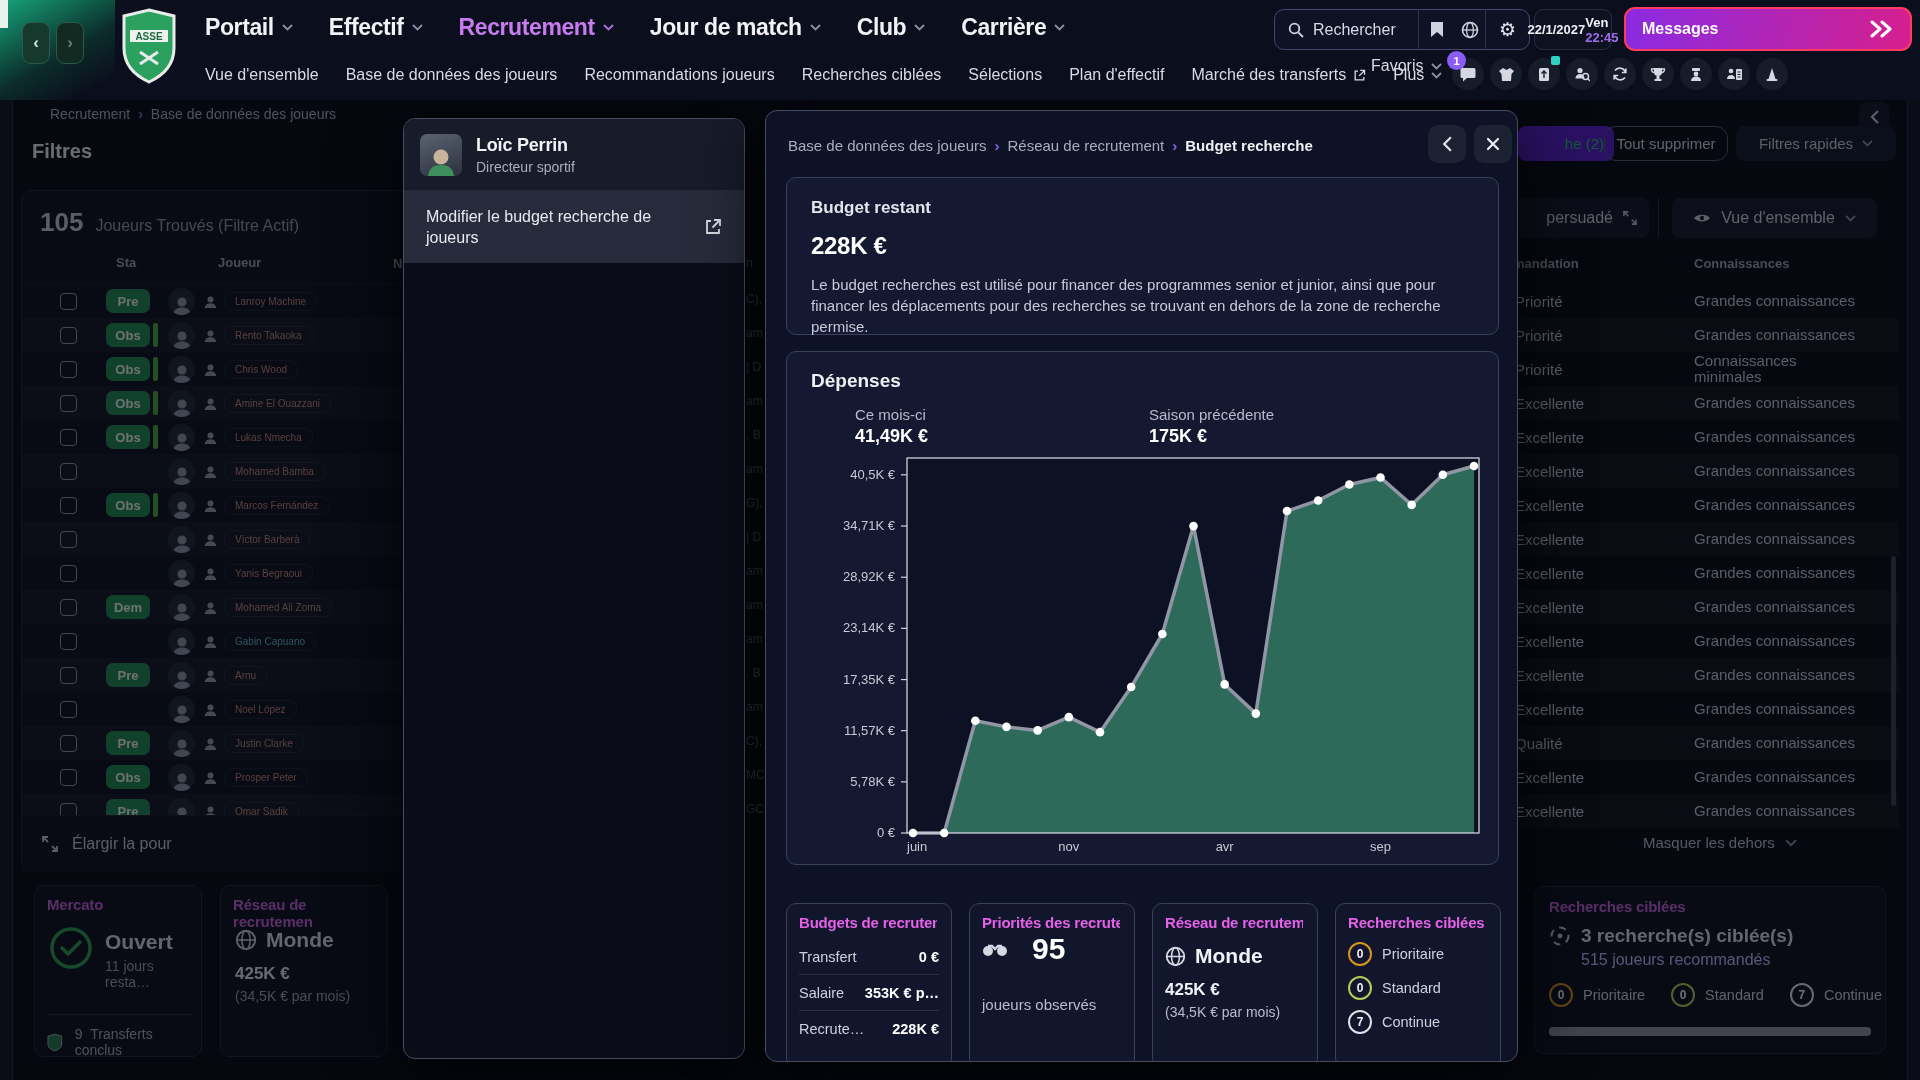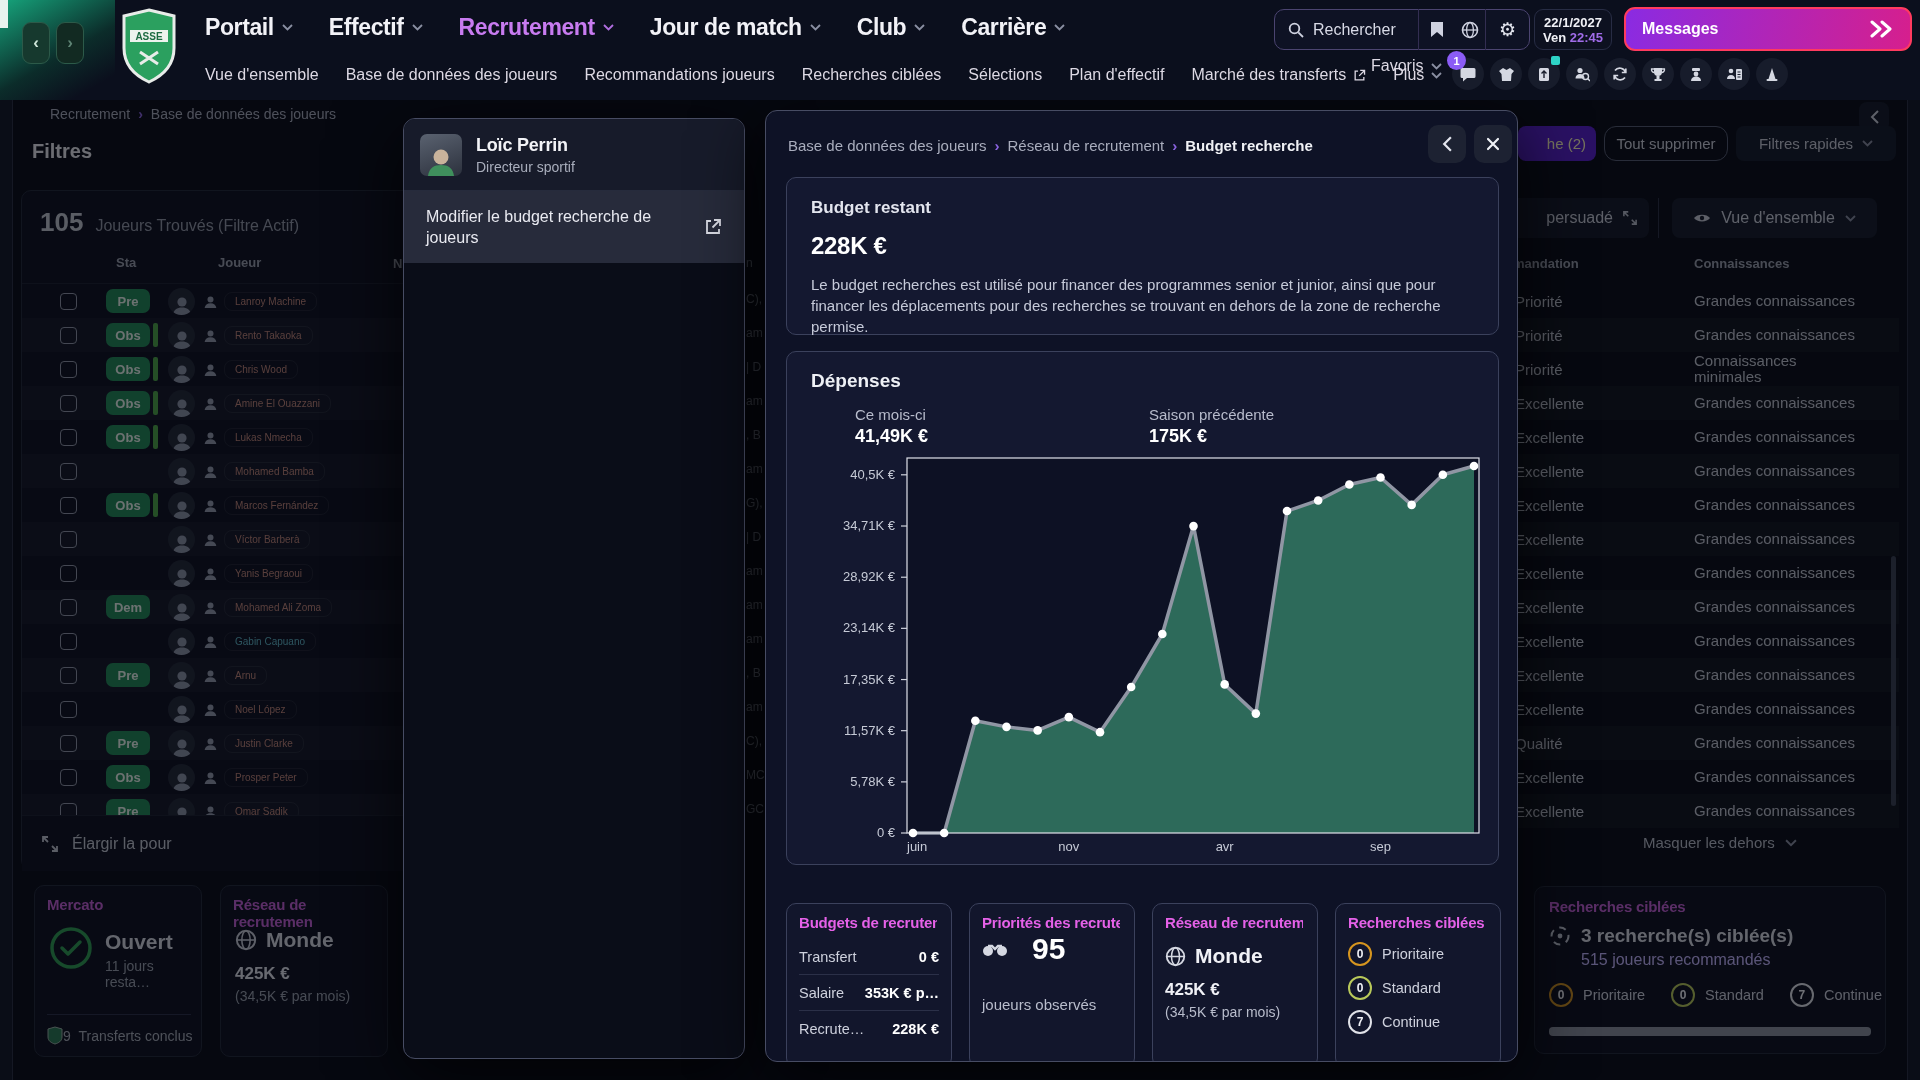--- a/index.html
+++ b/index.html
@@ -15,21 +15,21 @@
   .menu-row{position:absolute;left:205px;top:0;height:55px;display:flex;align-items:center;gap:36px}
   .menu-item{display:flex;align-items:center;gap:8px;cursor:pointer}
   .menu-item .lbl{font-size:23px;font-weight:bold;letter-spacing:-.4px;color:#f2f2f7}
   .menu-item.active .lbl{color:#c87bf0}
   .chev{color:#8a8fa2}
   .menu-item.active .chev{color:#b16ee0}
   .subnav-row{position:absolute;left:205px;top:55px;height:40px;display:flex;align-items:center;gap:27px}
   .subnav-item{font-size:16px;color:#ddd9e4;display:flex;align-items:center;gap:7px;cursor:pointer}
   .search-group{position:absolute;left:1274px;top:9px;width:256px;height:41px;border:1px solid #4b4470;border-radius:10px;background:#0e1224;display:flex;align-items:center}
   .sg-sep{width:1px;height:41px;background:#332e52}
-  .datebox{position:absolute;left:1534px;top:9px;width:78px;height:41px;border:1px solid #272c44;border-radius:9px;background:#0d1120;display:flex;flex-direction:column;align-items:center;justify-content:center;line-height:15px}
+  .datebox{position:absolute;left:1534px;top:9px;width:78px;height:41px;border:1px solid #272c44;border-radius:9px;background:#0d1120;display:flex;flex-direction:row;align-items:center;justify-content:center;line-height:15px}
   .datebox .d1{font-size:13px;font-weight:bold;color:#f0f1f6}
   .datebox .d2{font-size:13px;font-weight:bold;color:#f0f1f6}
   .datebox .time{color:#a06ce8}
   .msgbtn{position:absolute;left:1624px;top:7px;width:288px;height:44px;border-radius:11px;border:2px solid #ff3b5f;background:linear-gradient(100deg,#8a2be2,#d61f8d);display:flex;align-items:center;justify-content:space-between;padding:0 16px;cursor:pointer}
   .msgbtn .lbl{font-size:16px;font-weight:bold;color:#fff}
   .favoris{position:absolute;left:1371px;top:57px;display:flex;align-items:center;gap:8px;font-size:16px;color:#ddd9e4}
   .qicons{position:absolute;left:1452px;top:58px;display:flex;gap:6px}
   .qicon{position:relative;width:32px;height:32px;border-radius:50%;background:#171c2b;display:flex;align-items:center;justify-content:center;color:#d5d8e2;cursor:pointer}
   .qbadge{position:absolute;left:-5px;top:-7px;width:19px;height:19px;border-radius:50%;background:#8b5cf6;color:#fff;font-size:11px;font-weight:bold;display:flex;align-items:center;justify-content:center}
   .qdot{position:absolute;right:0;top:-2px;width:9px;height:9px;border-radius:2px;background:#2ed3c6}
@@ -608,21 +608,21 @@
 
     <div class="card abs" style="left:21px;top:799px;width:168px;height:172px">
       <div class="ptitle" style="padding:10px 0 0 12px">Mercato</div>
       <svg class="abs" style="left:14px;top:40px" width="44" height="44" viewBox="0 0 44 44">
           <circle cx="22" cy="22" r="19" fill="none" stroke="#2f9e53" stroke-width="3.5"></circle>
           <path d="M13 22 l6 6 L31 16" fill="none" stroke="#2f9e53" stroke-width="3.5" stroke-linecap="round" stroke-linejoin="round"></path>
         </svg>
       <div class="abs" style="left:70px;top:44px;font-size:21px;font-weight:bold;color:#d9dce4">Ouvert</div>
       <div class="abs" style="left:70px;top:72px;font-size:14px;color:#9aa0ad">11 jours resta…</div>
       <div class="divh abs" style="left:12px;top:128px;width:144px"></div>
-      <div class="abs" style="left:12px;top:140px;display:flex;align-items:center;gap:0">
+      <div class="abs" style="left:12px;top:140px;display:flex;align-items:center;gap:12px">
         <svg width="16" height="19" viewBox="0 0 16 19">
             <path d="M8 1 L15 3 v8 c0 4-3.5 6-7 7 -3.5-1-7-3-7-7 V3 Z" fill="#2a7a54" stroke="#9fb3a8" stroke-width="1"></path>
           </svg>
         <span style="font-size:14px;color:#a9aeb9"><span>9</span>&nbsp;&nbsp;<span>Transferts conclus</span></span>
       </div>
     </div>
 
     <div class="card abs" style="left:207px;top:799px;width:168px;height:172px">
       <div class="ptitle" style="padding:10px 0 0 12px">Réseau de recrutemen</div>
       <div class="abs" style="left:14px;top:42px;display:flex;align-items:center;gap:9px">
@@ -650,21 +650,21 @@
         <span class="frag" style="top: 308px;">am</span>
         <span class="frag" style="top: 342px;">am</span>
         <span class="frag" style="top: 376px;">am</span>
         <span class="frag" style="top: 410px;">, B</span>
         <span class="frag" style="top: 444px;">am</span>
         <span class="frag" style="top: 478px;">C),</span>
         <span class="frag" style="top: 512px;">MC</span>
         <span class="frag" style="top: 546px;">GC</span>
       </div>
 
-    <div class="abs" style="left:1505px;top:40px;width:78px;height:35px;background:#5a1fd0;border-radius:8px;display:flex;align-items:center;justify-content:flex-end;padding-right:10px;font-size:15px;color:#fef9c3">he (2)</div>
+    <div class="abs" style="left:1505px;top:40px;width:96px;height:35px;background:#5a1fd0;border-radius:8px;display:flex;align-items:center;justify-content:flex-end;padding-right:10px;font-size:15px;color:#22c55e">he (2)</div>
     <div class="abs" style="left:1591px;top:40px;width:124px;height:35px;border:1px solid #565c72;border-radius:12px;display:flex;align-items:center;justify-content:center;font-size:15px;color:#d0d3de">Tout supprimer</div>
     <div class="abs" style="left:1723px;top:40px;width:160px;height:35px;background:#161b2a;border-radius:8px;display:flex;align-items:center;justify-content:center;gap:9px">
       <span style="font-size:15px;color:#c9ccd8">Filtres rapides</span>
       <svg class="chev" width="11" height="7" viewBox="0 0 11 7">
           <path d="M1 1 l4.5 4.5 L10 1" fill="none" stroke="currentColor" stroke-width="1.8"></path>
         </svg>
     </div>
 
     <div class="abs" style="left:1470px;top:112px;width:166px;height:40px;background:#151a29;border-radius:8px;display:flex;align-items:center;justify-content:flex-end;gap:10px;padding-right:12px">
       <span style="font-size:16px;color:#c9ccd8">persuadé</span>

